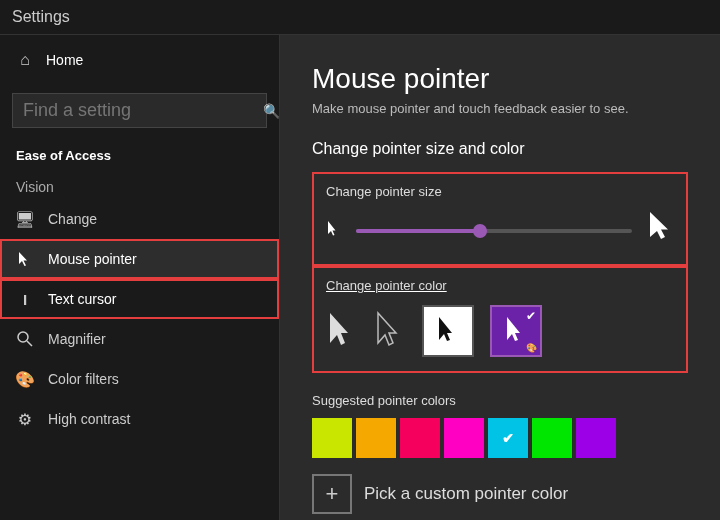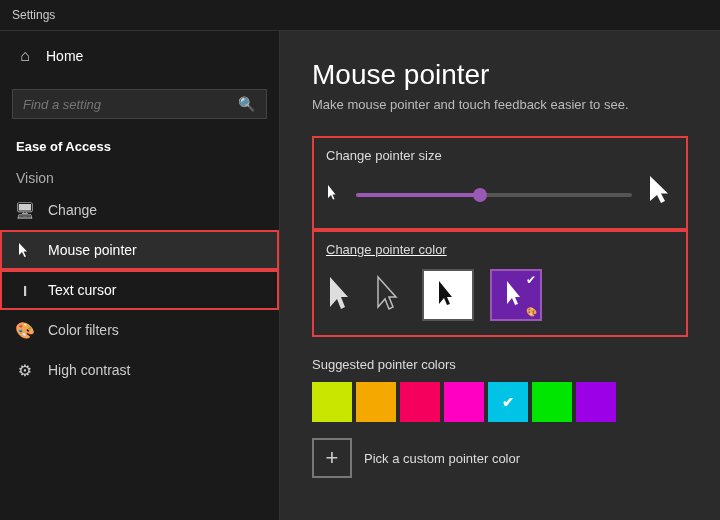--- a/index.html
+++ b/index.html
@@ -12,21 +12,21 @@
       font-size: 14px;
       overflow: hidden;
       display: flex;
       flex-direction: column;
     }
 
     
     .title-bar {
       background: #1a1a1a;
       padding: 8px 12px;
-      font-size: 12px;
+      font-size: 16px;
       color: #ccc;
       border-bottom: 1px solid #333;
       flex-shrink: 0;
     }
 
     .main-layout {
       display: flex;
       flex: 1;
       overflow: hidden;
     }
@@ -58,23 +58,22 @@
       border: 1px solid #444;
       padding: 6px 10px;
       gap: 8px;
     }
 
     .search-box input {
       background: transparent;
       border: none;
       outline: none;
       color: #aaa;
-      font-size: 13px;
+      font-size: 18px;
       flex: 1;
-      font-style: italic;
     }
 
     .ease-of-access-label {
       padding: 12px 16px 4px;
       font-size: 13px;
       font-weight: 600;
       color: #fff;
     }
 
     .section-label {
@@ -291,21 +290,21 @@
       border: 2px solid #777;
       display: flex;
       align-items: center;
       justify-content: center;
       font-size: 22px;
       color: #ccc;
       cursor: pointer;
     }
 
     .custom-color-label {
-      font-size: 13px;
+      font-size: 17px;
       color: #ddd;
     }
   </style>
 </head>
 <body>
 
 <div class="title-bar">
   <span>Settings</span>
 </div>
 
@@ -339,38 +338,48 @@
         </svg>
       </span>
       <span>Mouse pointer</span>
     </div>
 
     <div class="sidebar-item highlighted">
       <span class="sidebar-icon" style="font-size:15px; font-weight:bold;">I</span>
       <span>Text cursor</span>
     </div>
 
+    <div class="sidebar-item">
+      <span class="sidebar-icon">
+        <svg width="18" height="18" viewBox="0 0 18 18" fill="none" stroke="#ccc" stroke-width="1.5">
+          <circle cx="7" cy="7" r="5"></circle>
+          <line x1="11" y1="11" x2="16" y2="16"></line>
+        </svg>
+      </span>
+      <span>Magnifier</span>
+    </div>
 
     <div class="sidebar-item">
       <span class="sidebar-icon">🎨</span>
       <span>Color filters</span>
     </div>
 
     <div class="sidebar-item">
       <span class="sidebar-icon">⚙</span>
       <span>High contrast</span>
     </div>
 
   </div>
 
   <div class="main-content">
 
     <div class="page-title">Mouse pointer</div>
     <div class="page-subtitle">Make mouse pointer and touch feedback easier to see.</div>
 
+    <div class="section-title">Change pointer size and color</div>
 
     <div class="pointer-section">
       <div class="subsection-label">Change pointer size</div>
       <div class="slider-row">
         <span class="cursor-small">
           <svg width="14" height="18" viewBox="0 0 14 18" fill="white">
             <path d="M2 1 L2 14 L5 11 L7 15.5 L8.5 15 L6.5 10.5 L9.5 10.5 Z"></path>
           </svg>
         </span>
         <div class="slider-track">

